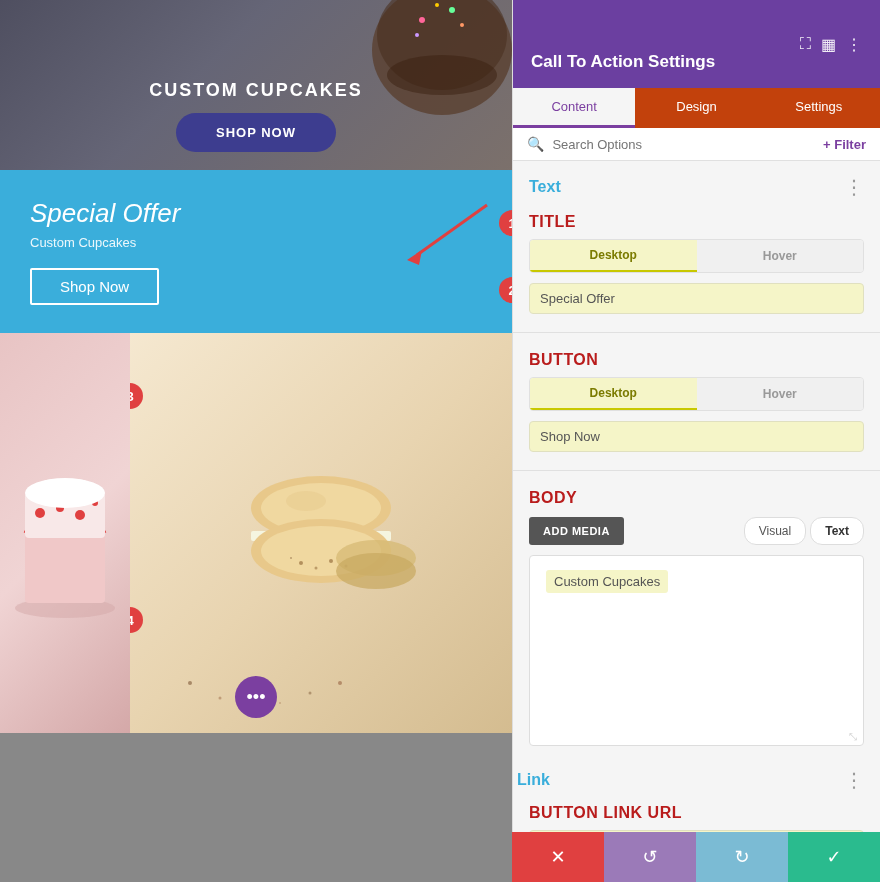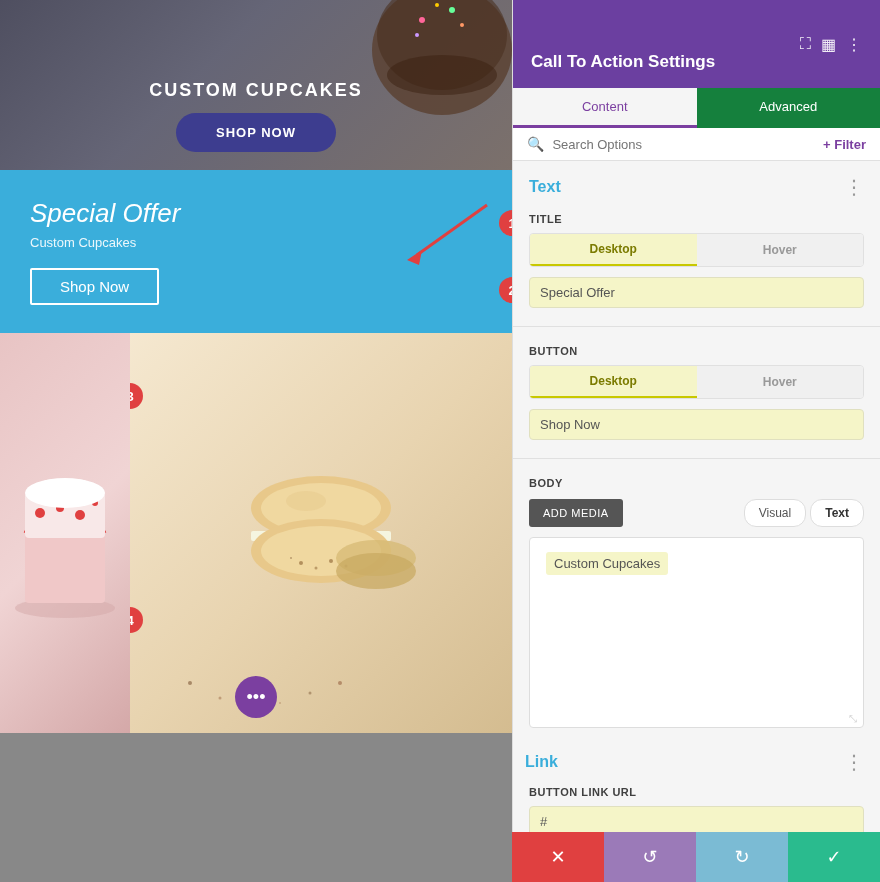--- a/index.html
+++ b/index.html
@@ -194,21 +194,21 @@
 
     .panel-header-icon {
       color: white;
       font-size: 16px;
       cursor: pointer;
       opacity: 0.9;
     }
 
     .panel-tabs {
       display: flex;
-      background: #15803d;
+      background: #c2410c;
     }
 
     .panel-tab {
       flex: 1;
       padding: 11px 0;
       text-align: center;
       color: white;
       font-size: 13px;
       font-weight: 500;
       cursor: pointer;
@@ -268,22 +268,22 @@
       font-weight: 600;
     }
 
     .section-menu {
       color: #999;
       font-size: 20px;
       cursor: pointer;
     }
 
     .field-label {
-      color: #404040;
-      font-size: 11px;
+      color: #b91c1c;
+      font-size: 16px;
       font-weight: 600;
       padding: 6px 16px 4px 16px;
       text-transform: uppercase;
       letter-spacing: 0.5px;
     }
 
     .desktop-hover-row {
       display: flex;
       gap: 0;
       margin: 4px 16px;
@@ -338,21 +338,21 @@
       gap: 8px;
       padding: 6px 16px;
     }
 
     .add-media-btn {
       background: #555;
       color: white;
       border: none;
       padding: 8px 14px;
       font-size: 11px;
-      font-weight: 400;
+      font-weight: 700;
       letter-spacing: 0.5px;
       cursor: pointer;
       border-radius: 3px;
     }
 
     .visual-text-btns {
       display: flex;
       gap: 4px;
       margin-left: auto;
     }
@@ -413,21 +413,21 @@
     }
 
     .link-section {
       padding: 8px 0;
     }
 
     .link-section-header {
       display: flex;
       align-items: center;
       justify-content: space-between;
-      padding: 10px 16px 6px 12px;
+      padding: 10px 16px 6px 4px;
     }
 
     .link-title {
       color: #3aaedb;
       font-size: 16px;
       font-weight: 600;
     }
 
     .url-input {
       margin: 4px 16px;
@@ -607,21 +607,22 @@
     <span class="panel-title">Call To Action Settings</span>
     <div class="panel-header-icons">
       <span class="panel-header-icon">⛶</span>
       <span class="panel-header-icon">▦</span>
       <span class="panel-header-icon">⋮</span>
     </div>
   </div>
 
   <div class="panel-tabs">
     <div class="panel-tab active">Content</div>
-    <div class="panel-tab">Advanced</div>
+    <div class="panel-tab">Design</div>
+    <div class="panel-tab">Settings</div>
   </div>
 
   <div class="search-bar">
     <span style="color:#aaa; font-size:14px;">🔍</span>
     <input class="search-input" type="text" placeholder="Search Options" style="">
     <span class="filter-btn">+ Filter</span>
   </div>
 
   <div class="panel-body">
 

